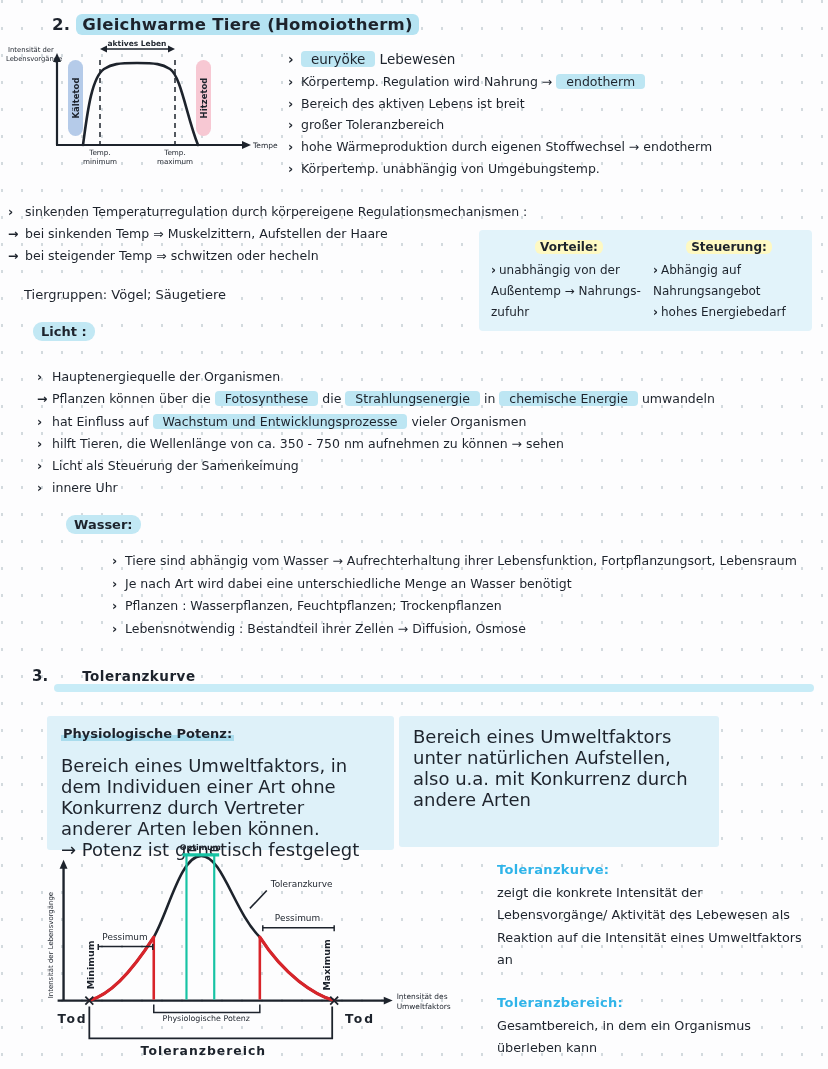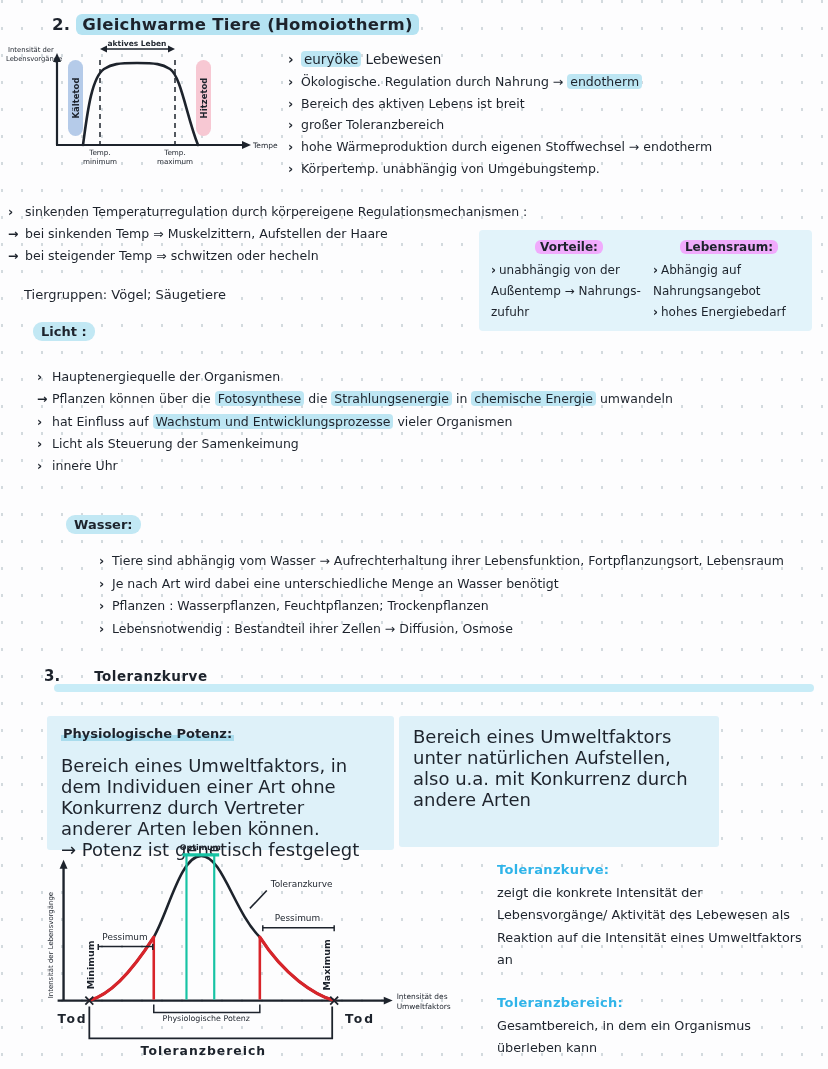--- a/index.html
+++ b/index.html
@@ -3,48 +3,48 @@
 <meta charset="utf-8">
 <style>
   html,body{margin:0;padding:0;}
   body{font-family:"DejaVu Sans",sans-serif;background:#e8e8e8;}
   .page{position:relative;width:828px;height:1069px;margin:0 auto;overflow:hidden;
     background-color:#fdfdfe;color:#1d232c;
     background-image:radial-gradient(circle,#d3dade 1.2px,transparent 1.4px);
     background-size:20px 27px;background-position:12px 15px;}
   .title{position:absolute;left:52px;top:15px;font-size:16.5px;font-weight:bold;letter-spacing:.3px;}
   .t-num{margin-right:6px;}
-  .hl{background:#bde6f3;border-radius:4px;padding:0 3px;}
+  .hl{background:#bde6f3;border-radius:4px;padding:0 10px;}
   .hl-title{background:#b5e3f2;border-radius:6px;padding:1px 6px;}
   .nl{font-size:12.5px;line-height:21.8px;white-space:nowrap;}
   .mk{display:inline-block;width:13px;font-weight:bold;}
   .intro{position:absolute;left:288px;top:49px;}
   .intro .nl:first-child{font-size:13.5px;}
   .reg{position:absolute;left:8px;top:201px;}
   .reg .nl{line-height:22px;}
   .reg .mk{width:17px;}
   .tiergruppen{position:absolute;left:24px;top:287px;font-size:13px;}
   .pros-cons{position:absolute;left:479px;top:230px;width:333px;height:101px;background:#e2f3fa;border-radius:4px;}
   .pc-col{position:absolute;top:7px;font-size:12px;line-height:21px;}
   .pc-pros{left:12px;width:156px;}
   .pc-cons{left:174px;width:152px;}
   .pc-head{text-align:center;margin-bottom:2px;}
-  .hl2{background:#f0abfc;border-radius:6px;padding:0 5px;font-weight:bold;}
+  .hl2{background:#fef9c3;border-radius:6px;padding:0 5px;font-weight:bold;}
   .pc-item{white-space:normal;}
   .mk2{font-weight:bold;margin-right:3px;}
   .pill{position:absolute;background:#c2e8f4;border-radius:9px;padding:2px 8px;font-weight:bold;font-size:13px;}
   .licht-pill{left:33px;top:322px;}
   .wasser-pill{left:66px;top:515px;}
   .licht{position:absolute;left:37px;top:366px;}
   .licht .nl{line-height:22.3px;}
   .licht .mk{width:15px;}
-  .wasser{position:absolute;left:99px;top:550px;}
+  .wasser{position:absolute;left:112px;top:550px;}
   .wasser .nl{line-height:22.6px;}
   .sec3-stripe{position:absolute;left:54px;top:684px;width:760px;height:8px;background:#c8ecf7;border-radius:4px;z-index:0;}
-  .sec3{position:absolute;left:44px;top:666px;font-weight:bold;z-index:1;}
+  .sec3{position:absolute;left:32px;top:666px;font-weight:bold;z-index:1;}
   .s3-num{font-size:15px;margin-right:34px;}
   .s3-head{font-size:13.5px;letter-spacing:.5px;}
   .pbox{position:absolute;background:#def1f9;border-radius:3px;box-sizing:border-box;padding:10px 14px;}
   .pbox-left{left:47px;top:716px;width:347px;height:134px;}
   .pbox-right{left:399px;top:716px;width:320px;height:131px;}
   .pbox-title{margin-bottom:14px;font-size:13px;font-weight:bold;}
   .hl3{background:linear-gradient(transparent 62%,#a9dced 62%);padding:0 2px;}
   .pbox-body,.pbox-note{font-size:18px;line-height:21px;}
   .top-chart{position:absolute;left:6px;top:38px;width:272px;height:142px;}
   .tol-chart{position:absolute;left:28px;top:841px;width:425px;height:228px;}
@@ -83,52 +83,53 @@
     <polygon points="169,11 162,7.5 162,14.5" fill="#1d232c"></polygon>
     <text x="131" y="8" text-anchor="middle" font-size="7.5" font-weight="bold">aktives Leben</text>
     <text x="94" y="117" text-anchor="middle" font-size="7.2">Temp.</text>
     <text x="94" y="126" text-anchor="middle" font-size="7.2">minimum</text>
     <text x="169" y="117" text-anchor="middle" font-size="7.2">Temp.</text>
     <text x="169" y="126" text-anchor="middle" font-size="7.2">maximum</text>
   </svg>
 
   <div class="intro">
     <div class="nl"><span class="mk">›</span><span><span class="hl">euryöke</span><span> Lebewesen</span></span></div>
-    <div class="nl"><span class="mk">›</span><span><span>Ökologische. Regulation durch Nahrung → </span><span class="hl">endotherm</span></span></div>
+    <div class="nl"><span class="mk">›</span><span><span>Körpertemp. Regulation wird Nahrung → </span><span class="hl">endotherm</span></span></div>
     <div class="nl"><span class="mk">›</span><span><span>Bereich des aktiven Lebens ist breit</span></span></div>
     <div class="nl"><span class="mk">›</span><span><span>großer Toleranzbereich</span></span></div>
     <div class="nl"><span class="mk">›</span><span><span>hohe Wärmeproduktion durch eigenen Stoffwechsel → endotherm</span></span></div>
     <div class="nl"><span class="mk">›</span><span><span>Körpertemp. unabhängig von Umgebungstemp.</span></span></div>
   </div>
 
   <div class="reg">
     <div class="nl"><span class="mk">›</span><span><span>sinkenden Temperaturregulation durch körpereigene Regulationsmechanismen :</span></span></div>
     <div class="nl"><span class="mk">→</span><span><span>bei sinkenden Temp ⇒ Muskelzittern, Aufstellen der Haare</span></span></div>
     <div class="nl"><span class="mk">→</span><span><span>bei steigender Temp ⇒ schwitzen oder hecheln</span></span></div>
   </div>
 
   <div class="tiergruppen">Tiergruppen: Vögel; Säugetiere</div>
 
   <div class="pros-cons">
     <div class="pc-col pc-pros">
       <div class="pc-head"><span class="hl2">Vorteile:</span></div>
       <div class="pc-item"><span class="mk2">›</span><span>unabhängig von der Außentemp → Nahrungs­zufuhr</span></div>
     </div>
     <div class="pc-col pc-cons">
-      <div class="pc-head"><span class="hl2">Lebensraum:</span></div>
+      <div class="pc-head"><span class="hl2">Steuerung:</span></div>
       <div class="pc-item"><span class="mk2">›</span><span>Abhängig auf Nahrungsangebot</span></div>
       <div class="pc-item"><span class="mk2">›</span><span>hohes Energiebedarf</span></div>
     </div>
   </div>
 
   <div class="pill licht-pill">Licht :</div>
   <div class="licht">
     <div class="nl"><span class="mk">›</span><span><span>Hauptenergiequelle der Organismen</span></span></div>
     <div class="nl"><span class="mk">→</span><span><span>Pflanzen können über die </span><span class="hl">Fotosynthese</span><span> die </span><span class="hl">Strahlungsenergie</span><span> in </span><span class="hl">chemische Energie</span><span> umwandeln</span></span></div>
     <div class="nl"><span class="mk">›</span><span><span>hat Einfluss auf </span><span class="hl">Wachstum und Entwicklungsprozesse</span><span> vieler Organismen</span></span></div>
+    <div class="nl"><span class="mk">›</span><span><span>hilft Tieren, die Wellenlänge von ca. 350 - 750 nm aufnehmen zu können → sehen</span></span></div>
     <div class="nl"><span class="mk">›</span><span><span>Licht als Steuerung der Samenkeimung</span></span></div>
     <div class="nl"><span class="mk">›</span><span><span>innere Uhr</span></span></div>
   </div>
 
   <div class="pill wasser-pill">Wasser:</div>
   <div class="wasser">
     <div class="nl"><span class="mk">›</span><span><span>Tiere sind abhängig vom Wasser → Aufrechterhaltung ihrer Lebensfunktion, Fortpflanzungsort, Lebensraum</span></span></div>
     <div class="nl"><span class="mk">›</span><span><span>Je nach Art wird dabei eine unterschiedliche Menge an Wasser benötigt</span></span></div>
     <div class="nl"><span class="mk">›</span><span><span>Pflanzen : Wasserpflanzen, Feuchtpflanzen; Trockenpflanzen</span></span></div>
     <div class="nl"><span class="mk">›</span><span><span>Lebensnotwendig : Bestandteil ihrer Zellen → Diffusion, Osmose</span></span></div>

